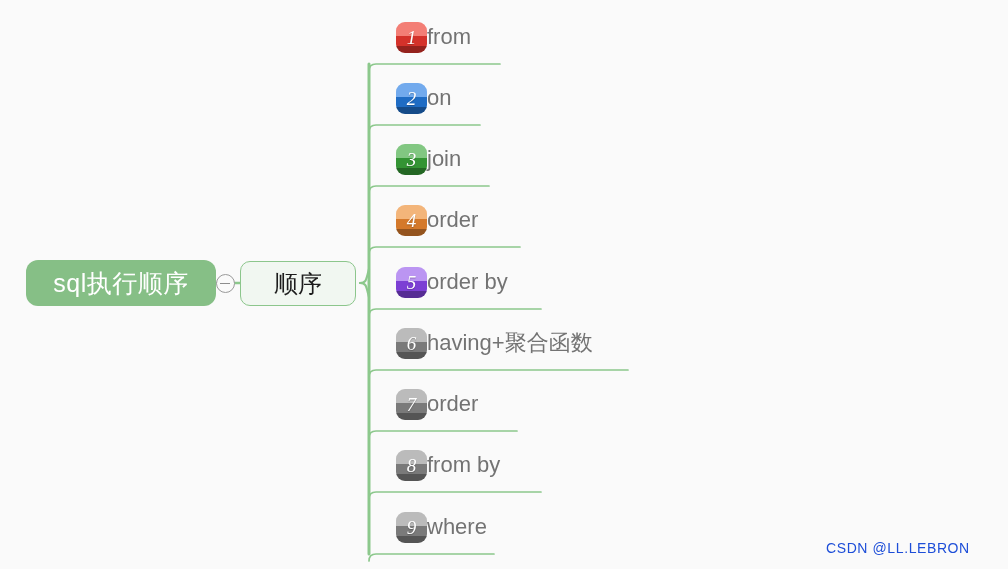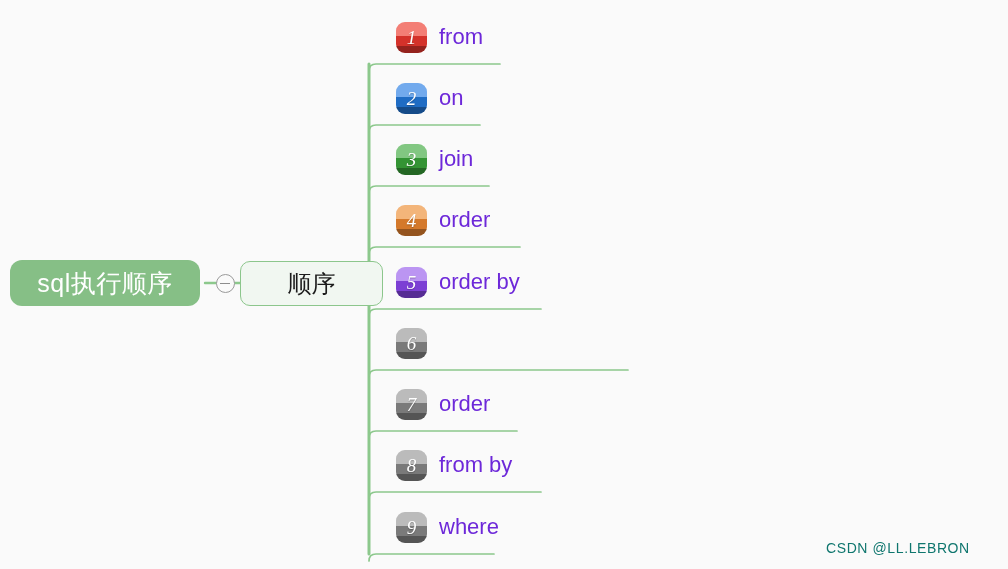--- a/index.html
+++ b/index.html
@@ -25,21 +25,21 @@
     left: 0;
     top: 0;
     width: 1008px;
     height: 569px;
     pointer-events: none;
   }
 
   
   #root-node {
     position: absolute;
-    left: 10px;
+    left: 26px;
     top: 260px;
     width: 190px;
     height: 46px;
     background: #86bf86;
     border-radius: 12px;
     display: flex;
     align-items: center;
     justify-content: center;
     box-sizing: border-box;
   }
@@ -70,21 +70,21 @@
     width: 10px;
     height: 1.6px;
     background: #8d8d8d;
   }
 
   
   #branch-node {
     position: absolute;
     left: 240px;
     top: 261px;
-    width: 143px;
+    width: 116px;
     height: 45px;
     background: #f1f7f1;
     border: 1.6px solid #8cc68c;
     border-radius: 10px;
     display: flex;
     align-items: center;
     justify-content: center;
     box-sizing: border-box;
   }
   #branch-node .branch-label {
@@ -133,33 +133,32 @@
   .badge .shade {
     position: absolute;
     left: 0;
     bottom: 0;
     width: 100%;
     height: 22%;
     z-index: 2;
     background: rgba(0,0,0,0.30);
   }
   .leaf-label {
-    margin-left: 12px;
     font-size: 22px;
-    color: #6d28d9;
+    color: #737373;
     white-space: nowrap;
   }
 
   
   #watermark {
     position: absolute;
     left: 826px;
     top: 540px;
     font-size: 14px;
-    color: #0f766e;
+    color: #1d4ed8;
     letter-spacing: 0.6px;
     white-space: nowrap;
   }
 </style>
 </head>
 <body>
 
 <div id="canvas">
 
   <svg id="connectors" viewBox="0 0 1008 569" width="1008" height="569">
@@ -231,20 +230,21 @@
           <span class="num">5</span>
         </div>
         <span class="leaf-label">order by</span>
       </div>
       <div class="leaf-row" style="left: 396px; top: 325px;">
         <div class="badge" style="background: linear-gradient(rgb(168, 168, 168) 0%, rgb(168, 168, 168) 45%, rgb(122, 122, 122) 46%, rgb(122, 122, 122) 100%);">
           <span class="gloss"></span>
           <span class="shade"></span>
           <span class="num">6</span>
         </div>
+        <span class="leaf-label">having+聚合函数</span>
       </div>
       <div class="leaf-row" style="left: 396px; top: 386px;">
         <div class="badge" style="background: linear-gradient(rgb(168, 168, 168) 0%, rgb(168, 168, 168) 45%, rgb(122, 122, 122) 46%, rgb(122, 122, 122) 100%);">
           <span class="gloss"></span>
           <span class="shade"></span>
           <span class="num">7</span>
         </div>
         <span class="leaf-label">order</span>
       </div>
       <div class="leaf-row" style="left: 396px; top: 447px;">

